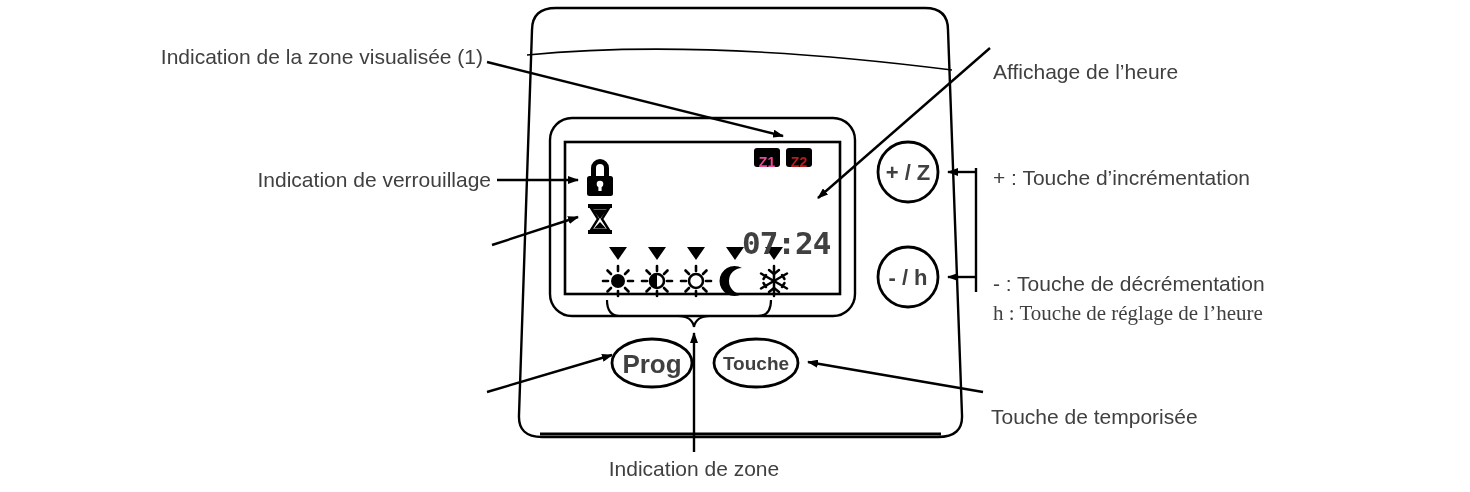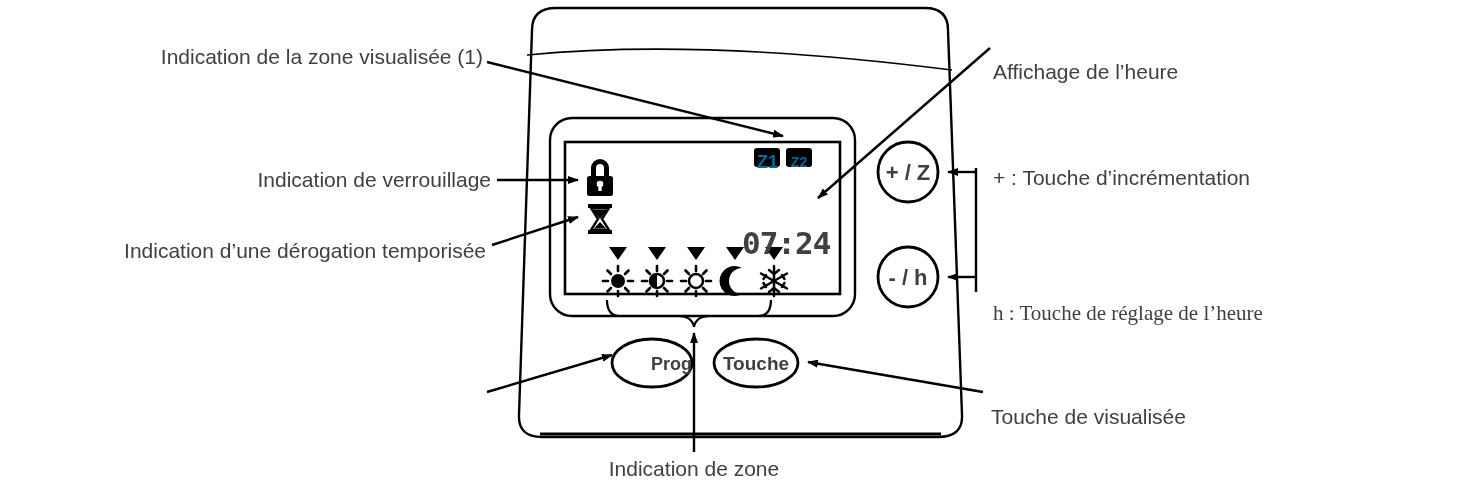--- a/index.html
+++ b/index.html
@@ -156,44 +156,44 @@
       <line x1="779" y1="270" x2="774" y2="274"></line>
       <line x1="769" y1="292" x2="774" y2="288"></line>
       <line x1="779" y1="292" x2="774" y2="288"></line>
       <line x1="763.5" y1="279" x2="766" y2="275"></line>
       <line x1="763.5" y1="283" x2="766" y2="287"></line>
       <line x1="784.5" y1="279" x2="782" y2="275"></line>
       <line x1="784.5" y1="283" x2="782" y2="287"></line>
     </g>
   </svg>
 
-  <div class="callout c" style="left:757px;top:149px;width:20px;font-size:18px;
-       font-weight:bold;color:#0369a1;letter-spacing:0px;">Z1</div>
+  <div class="callout c" style="left:757px;top:149px;width:20px;font-size:14px;
+       font-weight:bold;color:#ec4899;letter-spacing:0px;">Z1</div>
   <div class="callout c" style="left:789px;top:149px;width:20px;font-size:14px;
-       font-weight:bold;color:#0369a1;letter-spacing:0px;">Z2</div>
+       font-weight:bold;color:#b91c1c;letter-spacing:0px;">Z2</div>
 
 
   <div class="callout l" style="left:742px;top:203px;font-size:31px;font-weight:bold;
        font-family:'DejaVu Sans Mono',monospace;letter-spacing:-1px;line-height:30px;">07:24</div>
 
   <div class="callout c" style="left:878px;top:160px;width:60px;font-size:22px;font-weight:bold;">+ / Z</div>
   <div class="callout c" style="left:878px;top:265px;width:60px;font-size:22px;font-weight:bold;">- / h</div>
-  <div class="callout c" style="left:612px;top:351px;width:80px;font-size:18px;font-weight:bold;text-align:right;">Prog</div>
+  <div class="callout c" style="left:612px;top:351px;width:80px;font-size:26px;font-weight:bold;">Prog</div>
   <div class="callout c" style="left:714px;top:351px;width:84px;font-size:19px;font-weight:bold;">Touche</div>
 
   <div class="callout r" style="left:0px;top:44px;width:483px;">Indication de la zone visualisée (1)</div>
 
   <div class="callout r" style="left:0px;top:167px;width:491px;">Indication de verrouillage</div>
 
-  <div class="callout r" style="left:0px;top:238px;width:486px;">Indication d’une dérogation temporisée</div>
 
   <div class="callout l" style="left:993px;top:34px;">Affichage de l’heure</div>
 
   <div class="callout l" style="left:993px;top:140px;">+ : Touche d’incrémentation</div>
 
+  <div class="callout l" style="left:993px;top:246px;">- : Touche de décrémentation</div>
   <div class="callout l" style="left:993px;top:275px;font-family:Liberation Serif, serif;">h : Touche de réglage de l’heure</div>
 
 
-  <div class="callout l" style="left:991px;top:379px;">Touche de visualisée</div>
+  <div class="callout l" style="left:991px;top:379px;">Touche de temporisée</div>
 
   <div class="callout c" style="left:564px;top:456px;width:260px;">Indication de zone</div>
 
 </div>
 
 </body></html>

